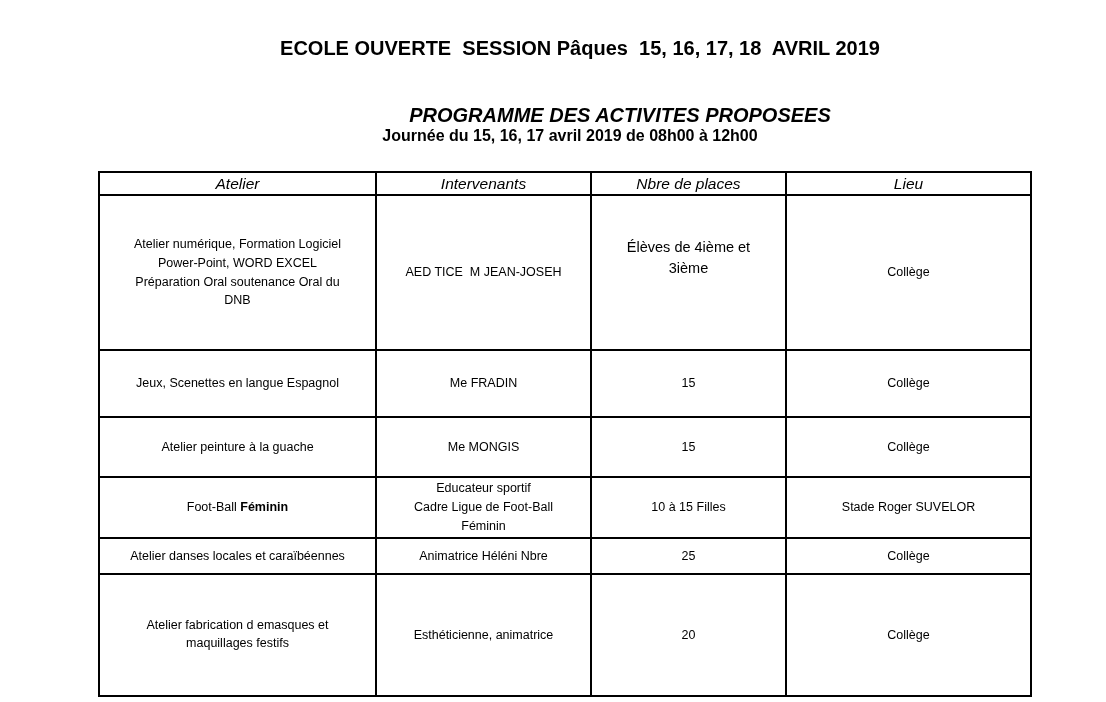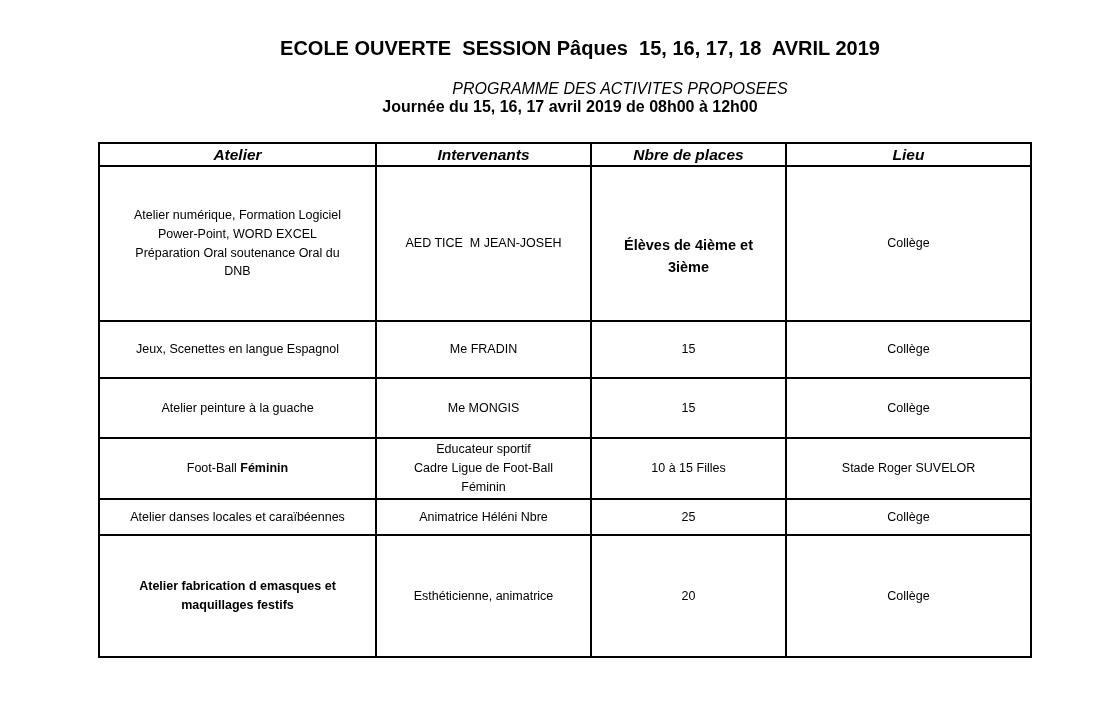--- a/index.html
+++ b/index.html
@@ -6,63 +6,62 @@
   html, body { background: #ffffff; }
   body {
     width: 1106px; height: 702px;
     font-family: "Liberation Sans", sans-serif;
     color: #000;
     overflow: hidden;
   }
   .content { margin: 37px 0 0 98px; width: 934px; }
 
   .doc-title   { text-align: center; font-weight: bold; font-size: 20px; white-space: pre-wrap; padding-left: 30px; }
-  .doc-subtitle{ text-align: center; font-weight: normal; font-style: italic; font-size: 16px; margin-top: 20px; white-space: pre-wrap; padding-left: 110px; }
+  .doc-subtitle{ text-align: center; font-weight: bold; font-style: italic; font-size: 20px; margin-top: 44px; white-space: pre-wrap; padding-left: 110px; }
   .doc-session { text-align: center; font-weight: bold; font-size: 16px; white-space: pre-wrap; padding-left: 10px; }
 
   table.program {
     border-collapse: collapse;
     table-layout: fixed;
     width: 932px;
     margin-top: 26px;
   }
   .program th, .program td {
     border: 2px solid #000;
     text-align: center;
     vertical-align: middle;
     font-size: 12.5px;
     line-height: 1.5;
     white-space: pre-wrap;
     overflow: hidden;
     padding: 1px 2px;
   }
   .program th {
-    font-weight: bold;
+    font-weight: normal;
     font-style: italic;
     font-size: 15.5px;
     height: 23px;
     line-height: 1.15;
     border-radius: 6px;
   }
   tr.r1 { height: 82px; }
-  tr.r2 { height: 57px; }
+  tr.r2 { height: 67px; }
   tr.r3 { height: 60px; }
   tr.r4 { height: 61px; }
   tr.r5 { height: 36px; }
   tr.r6 { height: 49px; }
 
   .fs14 { font-size: 14.5px; }
   .cell-left { text-align: left; padding-left: 3px; }
   .bold { font-weight: bold; }
 
   .split {
     display: flex; flex-direction: column;
-    justify-content: flex-end; align-items: center;
+    justify-content: flex-start; align-items: center;
     padding: 2px 0 3px;
-    font-weight: bold;
   }
   .split.h78 { height: 76px; }
   .split.h45 { height: 43px; }
 </style>
 </head>
 <body>
 
 <div class="content">
 
   <div class="doc-title">ECOLE OUVERTE  SESSION Pâques  15, 16, 17, 18  AVRIL 2019</div>

